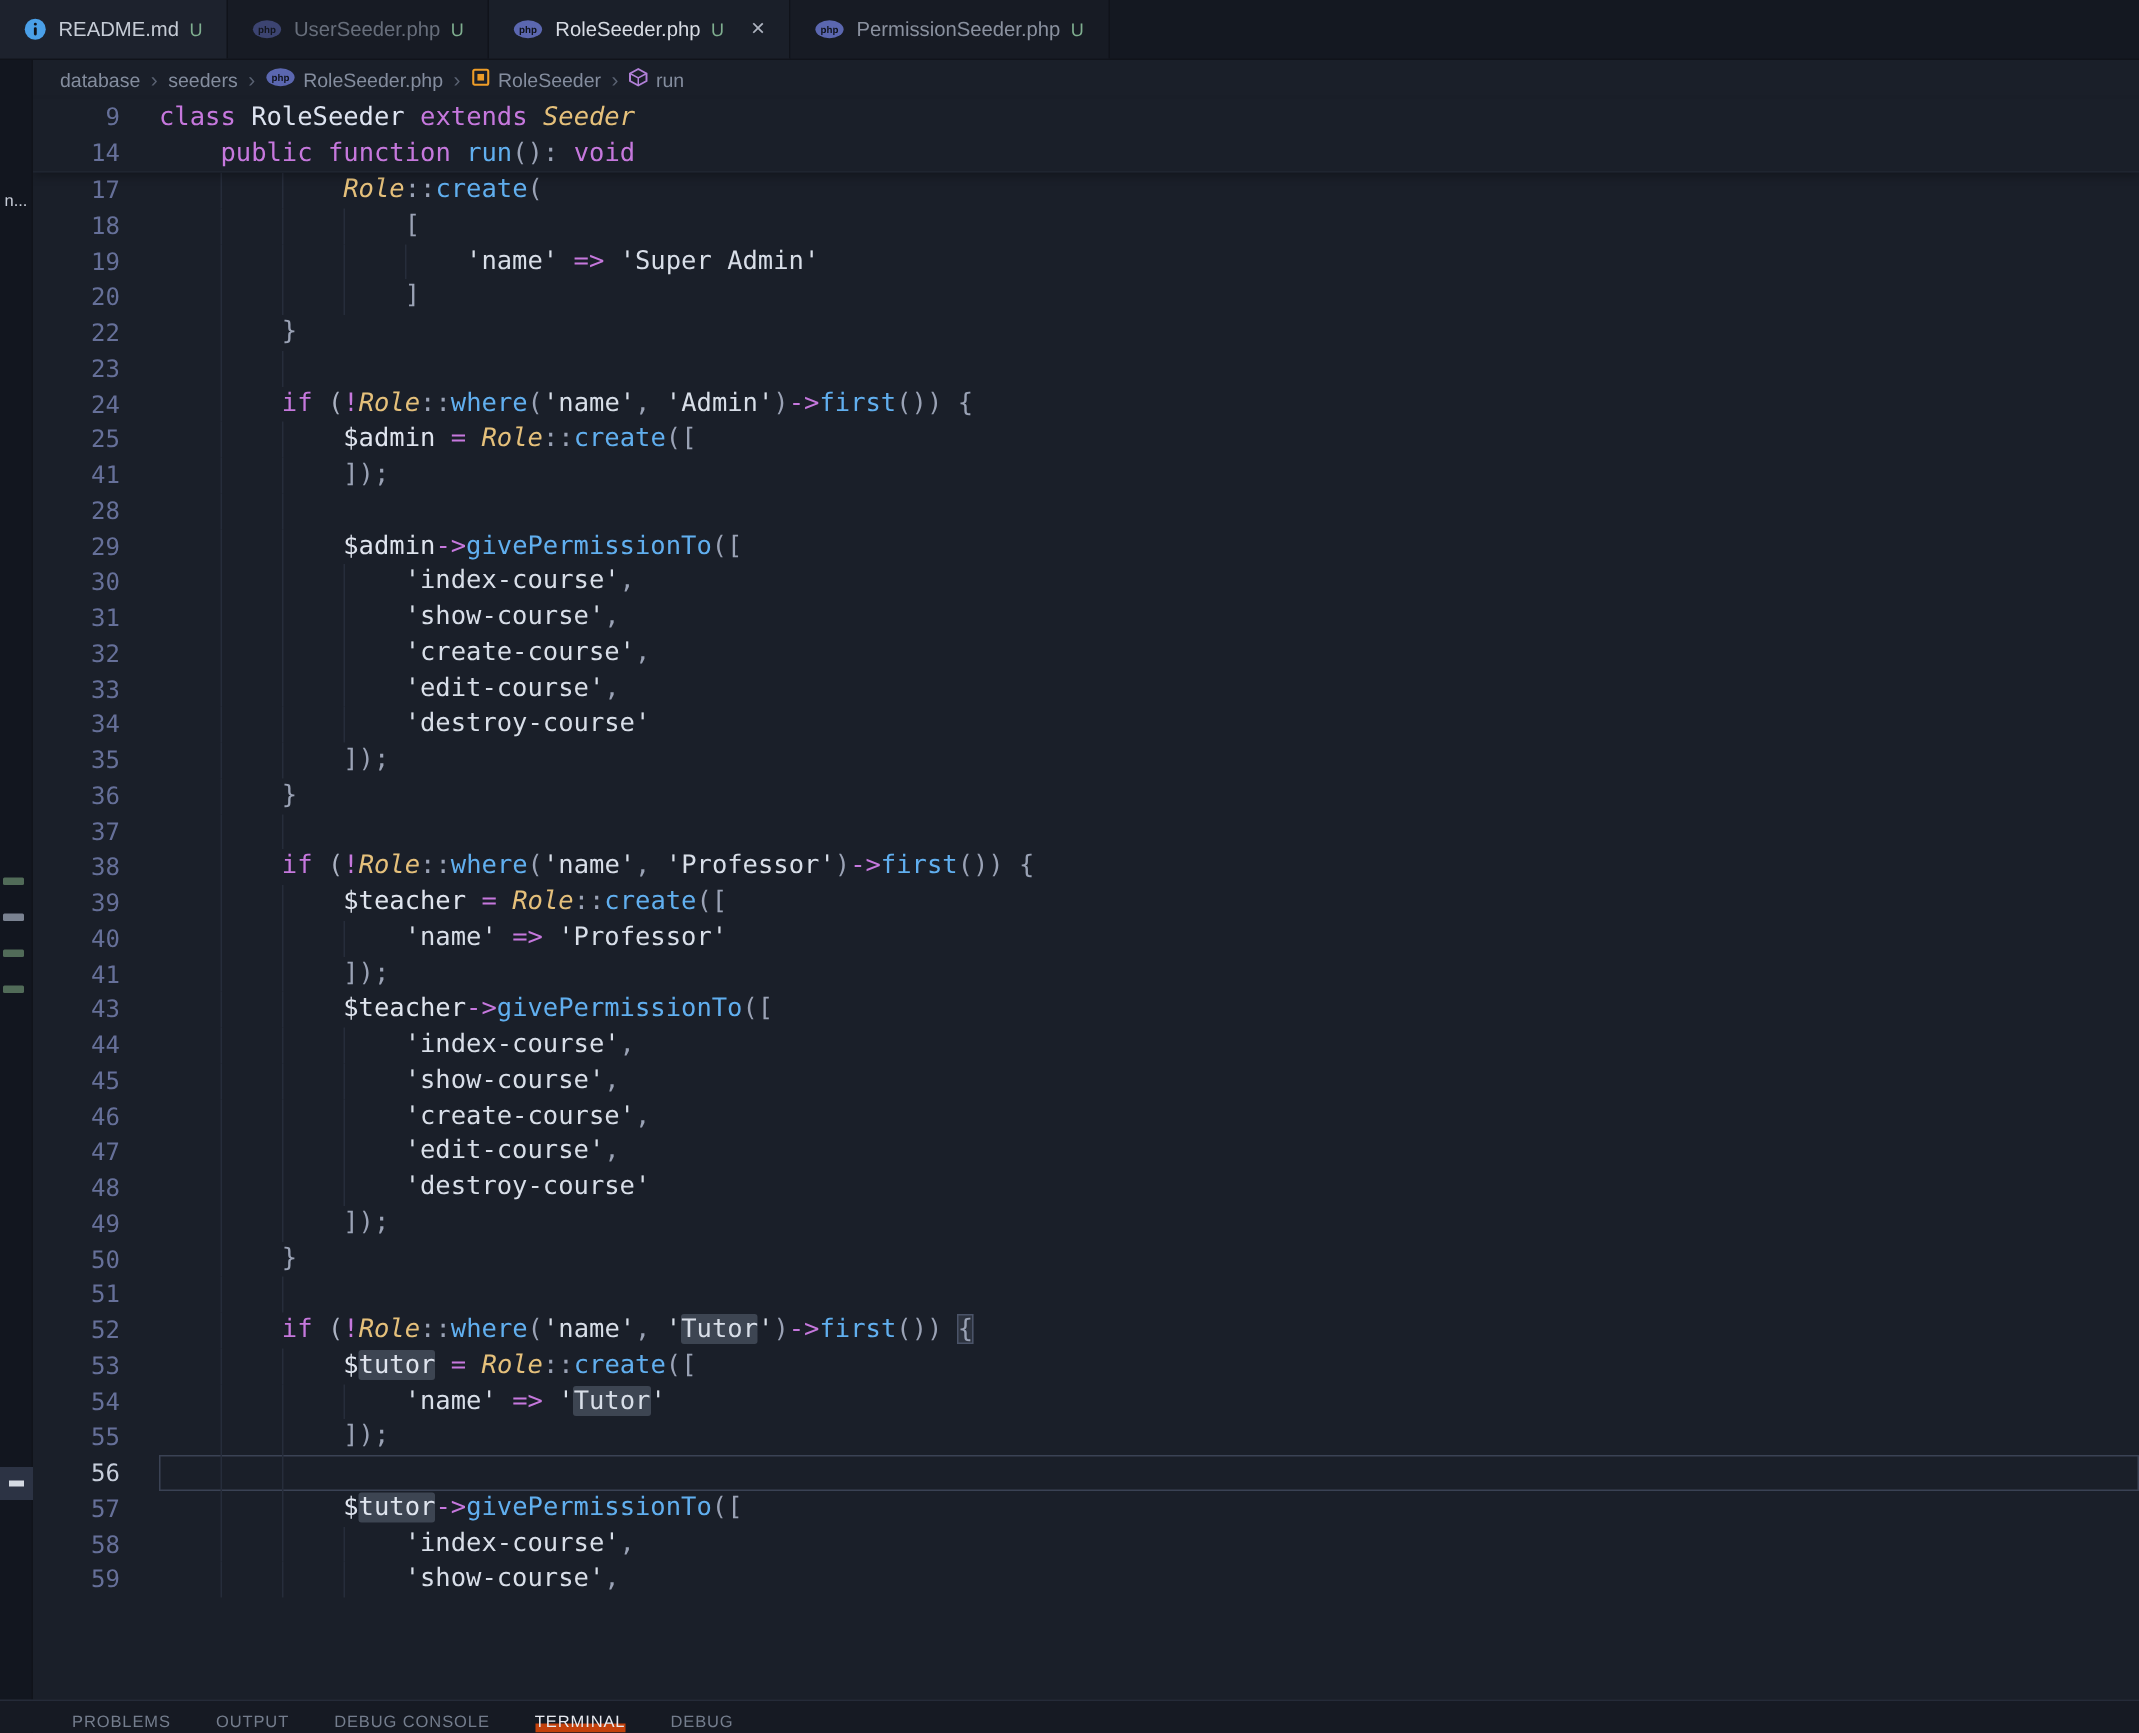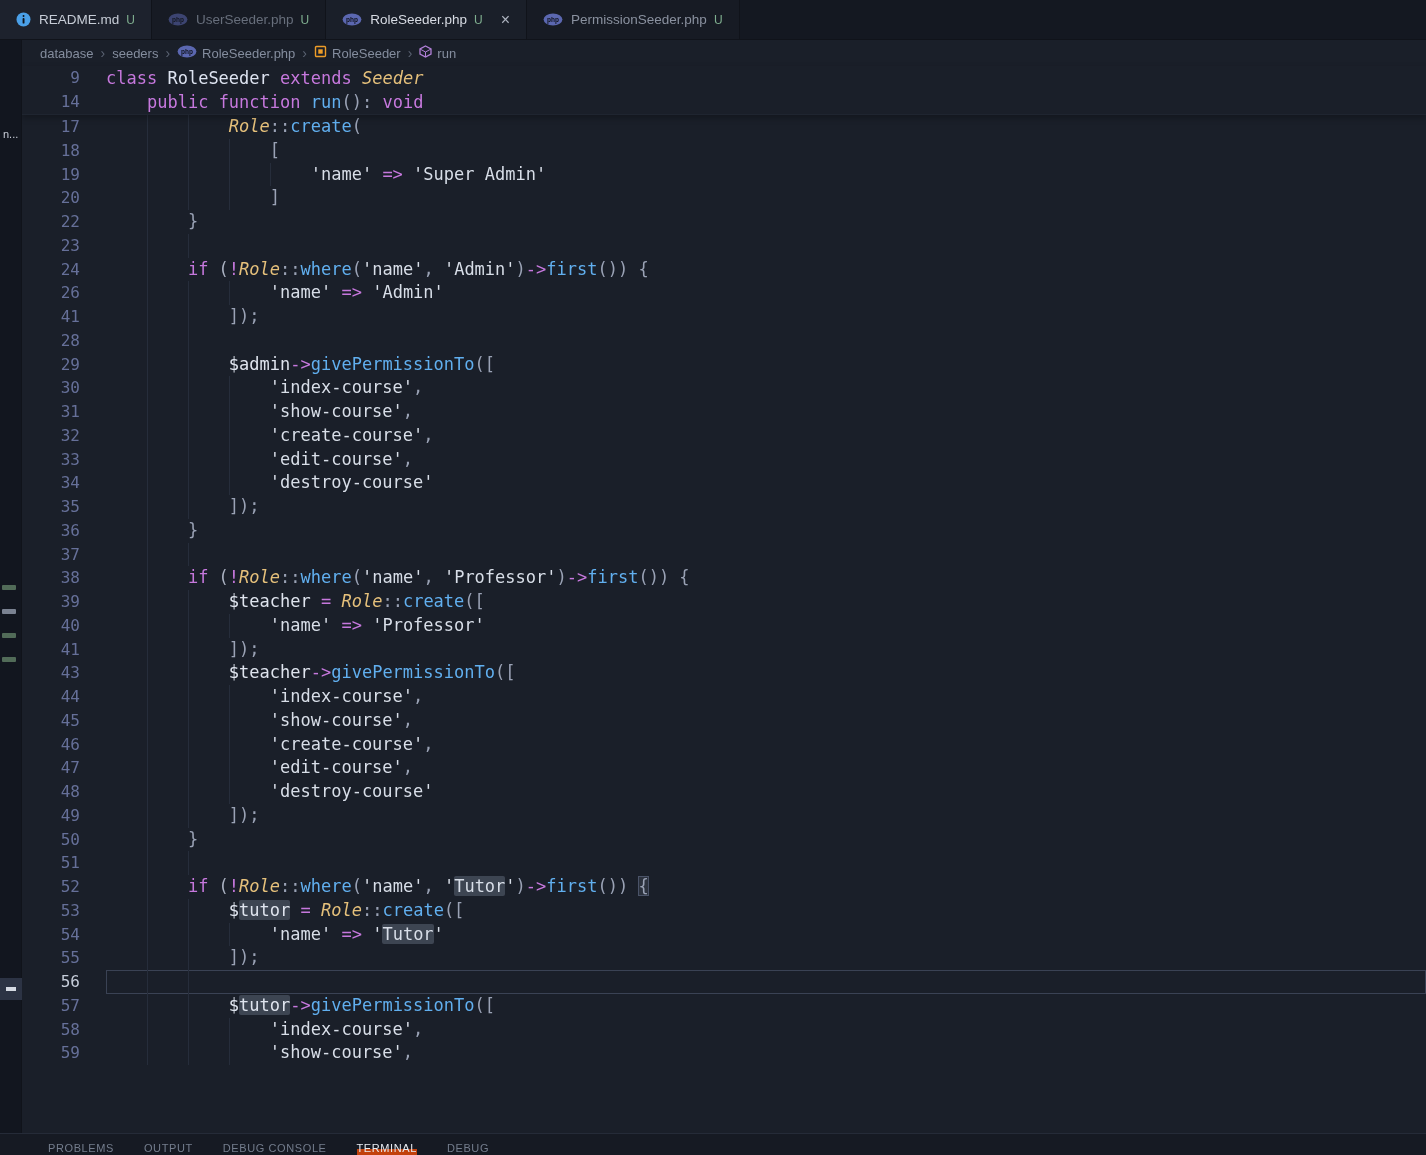--- a/index.html
+++ b/index.html
@@ -197,22 +197,22 @@
         </div>
         <div class="line">
           <span class="ln">23</span>
           <span class="code-wrap"><i class="iguide" style="left: 4ch;"></i><i class="iguide" style="left: 8ch;"></i><span>            </span></span>
         </div>
         <div class="line">
           <span class="ln">24</span>
           <span class="code-wrap"><i class="iguide" style="left: 4ch;"></i><span>        </span><span class="tk-kw">if</span><span class="tk-pln"> (</span><span class="tk-op">!</span><span class="tk-typ">Role</span><span class="tk-punc">::</span><span class="tk-fn">where</span><span class="tk-punc">(</span><span class="tk-str">'name'</span><span class="tk-punc">,</span><span class="tk-pln"> </span><span class="tk-str">'Admin'</span><span class="tk-punc">)</span><span class="tk-op">-&gt;</span><span class="tk-fn">first</span><span class="tk-punc">()) {</span></span>
         </div>
         <div class="line">
-          <span class="ln">26</span>
-          <span class="code-wrap"><i class="iguide" style="left: 4ch;"></i><i class="iguide" style="left: 8ch;"></i><i class="iguide" style="left: 12ch;"></i><span>                </span><span class="tk-str">'name'</span><span class="tk-pln"> </span><span class="tk-op">=&gt;</span><span class="tk-pln"> </span><span class="tk-str">'Admin'</span></span>
+          <span class="ln">25</span>
+          <span class="code-wrap"><i class="iguide" style="left: 4ch;"></i><i class="iguide" style="left: 8ch;"></i><span>            </span><span class="tk-var">$admin</span><span class="tk-pln"> </span><span class="tk-op">=</span><span class="tk-pln"> </span><span class="tk-typ">Role</span><span class="tk-punc">::</span><span class="tk-fn">create</span><span class="tk-punc">([</span></span>
         </div>
         <div class="line">
           <span class="ln">41</span>
           <span class="code-wrap"><i class="iguide" style="left: 4ch;"></i><i class="iguide" style="left: 8ch;"></i><span>            </span><span class="tk-punc">]);</span></span>
         </div>
         <div class="line">
           <span class="ln">28</span>
           <span class="code-wrap"><i class="iguide" style="left: 4ch;"></i><i class="iguide" style="left: 8ch;"></i><span>            </span></span>
         </div>
         <div class="line">

